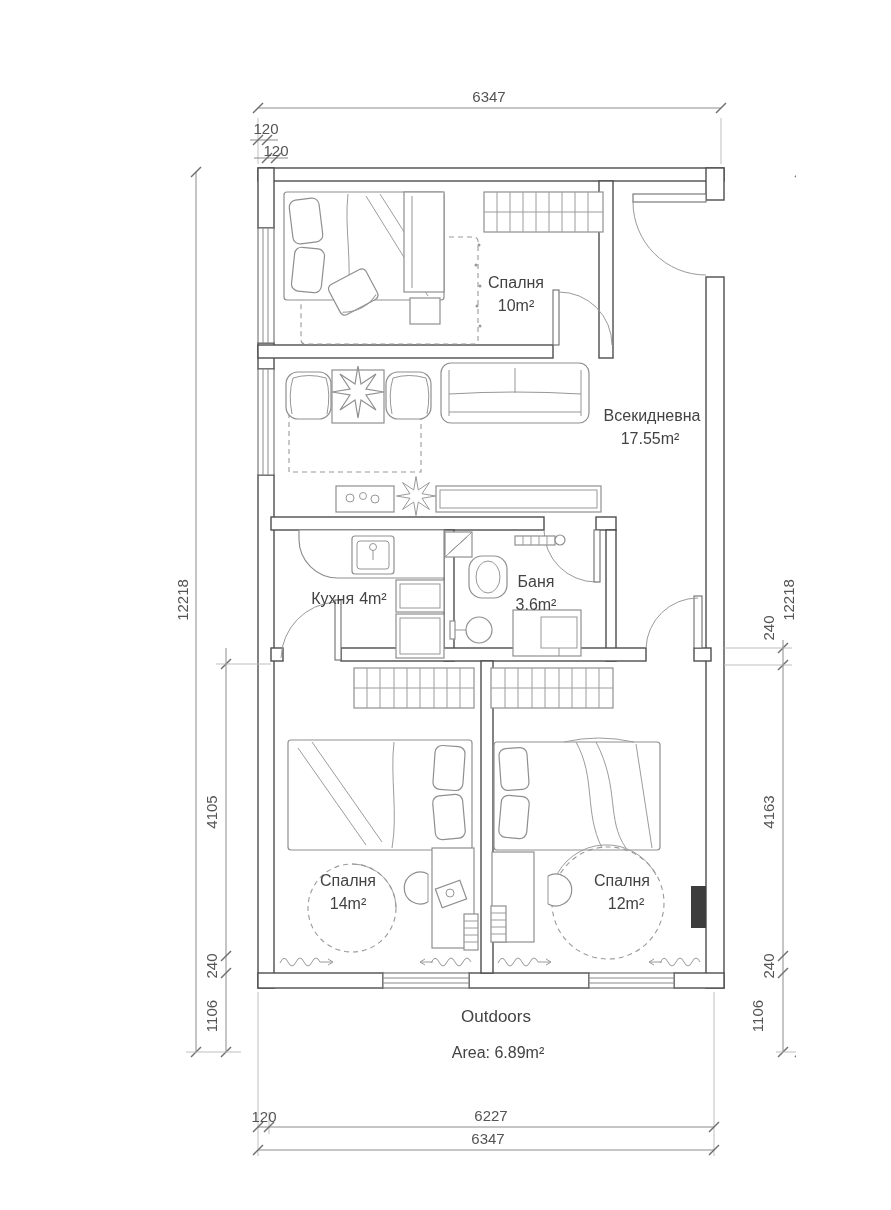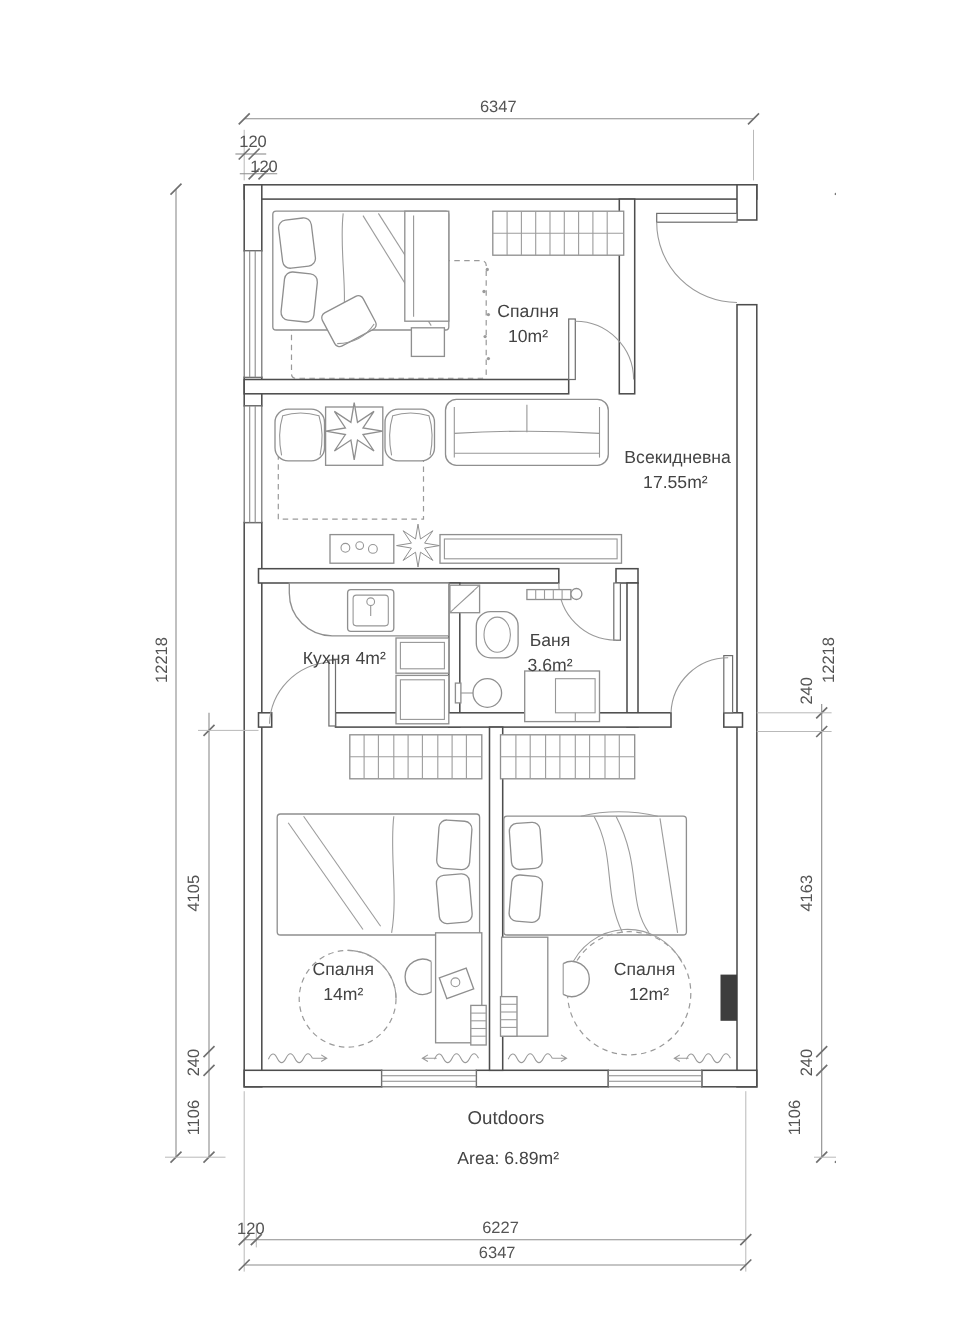--- a/index.html
+++ b/index.html
@@ -1,17 +1,17 @@
 <!DOCTYPE html>
 <html><head>
 <meta charset="utf-8">
 <style>
   html,body{margin:0;padding:0;background:#ffffff;}
   #stage{position:relative;width:760px;height:1210px;background:#ffffff;overflow:hidden;
-         font-family:"Liberation Sans",sans-serif;}
+         font-family:"Liberation Sans",sans-serif;margin-left:36px;}
   svg text{font-family:"Liberation Sans",sans-serif;}
   .wall{fill:#ffffff;stroke:#4d4d4d;stroke-width:1.4;}
   .leaf{fill:#ffffff;stroke:#6e6e6e;stroke-width:1.1;}
   .win{fill:#ffffff;stroke:#6e6e6e;stroke-width:1.1;}
   .winline{stroke:#8a8a8a;stroke-width:1;}
   .furn{fill:#ffffff;stroke:#8f8f8f;stroke-width:1.2;}
   .furnln{fill:none;stroke:#979797;stroke-width:1;}
   .sketch{fill:none;stroke:#9c9c9c;stroke-width:1;}
   .dash{fill:none;stroke:#9a9a9a;stroke-width:1.1;stroke-dasharray:5 4;}
   .arc{fill:none;stroke:#9a9a9a;stroke-width:1;}

